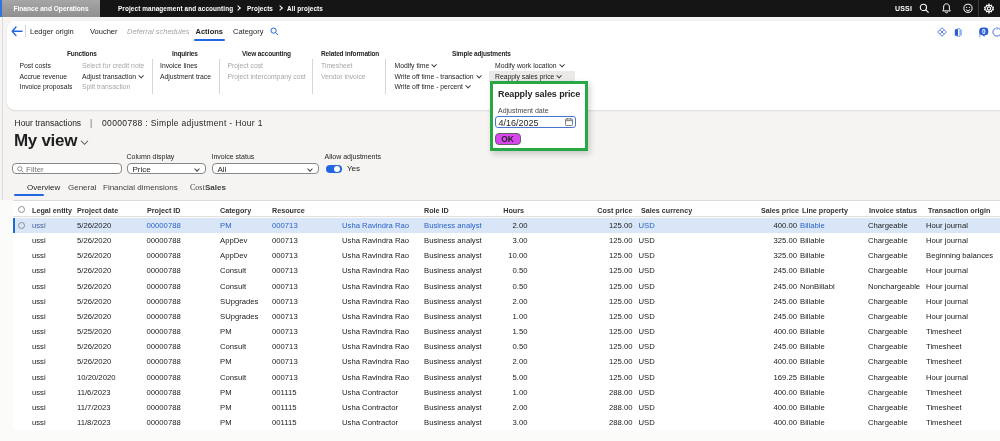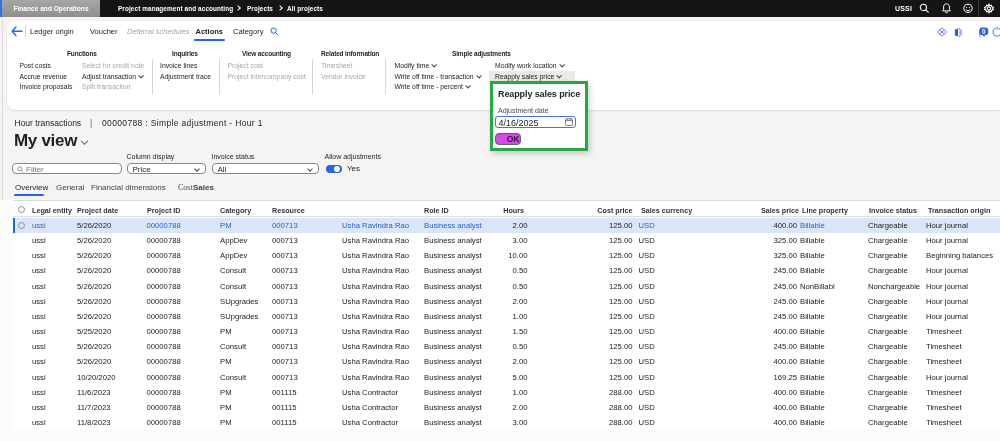--- a/index.html
+++ b/index.html
@@ -26,21 +26,21 @@
 
 #popup { left:490px; top:81px; width:98px; height:70px; background:#fff; border:3px solid #27a844; box-shadow:2px 3px 6px rgba(0,0,0,0.18); z-index:50; }
 
 #caption { left:14.5px; top:117.5px; font-size:8.5px; color:#242424; width:400px; height:10px; }
 #myview { left:14px; top:130.5px; font-size:17px; font-weight:bold; color:#1f1f1f; letter-spacing:-0.3px; }
 
 .lbl { position:absolute; font-size:7px; color:#242424; }
 .fld { position:absolute; top:162.5px; height:11.5px; background:#fff; border:1px solid #8a8886; border-radius:4px; font-size:8px; color:#1f1f1f; }
 .combochev { position:absolute; width:4px; height:4px; border:solid #444; border-width:0 0 1px 1px; transform:rotate(-45deg); }
 
-.ftab { position:absolute; top:183px; font-size:8px; color:#424242; }
+.ftab { position:absolute; top:183px; font-size:8px; color:#424242;margin-left:12px; }
 
 #grid { left:0px; top:200px; width:1000px; height:241px; background:#fbfbfa; }
 .hrow { position:absolute; left:13px; top:1px; width:987px; height:16px; background:#fff; border-bottom:1px solid #e1e0de; }
 .hcell { position:absolute; font-size:7.2px; font-weight:bold; color:#333; top:5px; white-space:nowrap; }
 .row { position:absolute; left:13px; width:987px; height:15.15px; background:#fff; }
 .cell { position:absolute; font-size:7.7px; color:#212121; top:3.5px; white-space:nowrap; }
 .rt { text-align:right; }
 .blue { color:#2b62c9; }
 .radio { position:absolute; left:4.5px; top:4px; width:7.5px; height:7.5px; border:1px solid #908e8c; border-radius:50%; background:transparent; }
 #selrow { background:#d8e6f8; }
@@ -161,21 +161,21 @@
   <div style="position:absolute;left:5px;top:23px;font-size:7px;color:#494949;white-space:nowrap;">Adjustment date</div>
   <div style="position:absolute;left:1.5px;top:31.5px;width:81px;height:12px;border:1.5px solid #4a74d2;border-radius:3px;background:#fff;">
     <div style="position:absolute;left:3px;top:1px;font-size:9px;color:#1f1f1f;">4/16/2025</div>
     <svg style="position:absolute;right:2px;top:1px;" width="8" height="8" viewBox="0 0 9 9">
         <rect x="0.5" y="1" width="8" height="7.5" rx="1" fill="none" stroke="#6a6a6a" stroke-width="1"></rect>
         <line x1="0.5" y1="3" x2="8.5" y2="3" stroke="#6a6a6a" stroke-width="1"></line>
         <line x1="2.5" y1="0" x2="2.5" y2="2" stroke="#6a6a6a" stroke-width="1"></line>
         <line x1="6.5" y1="0" x2="6.5" y2="2" stroke="#6a6a6a" stroke-width="1"></line>
       </svg>
   </div>
-  <div style="position:absolute;left:1.5px;top:48.5px;width:26px;height:12px;border:1px solid #616161;border-radius:4px;background:#d946ef;font-size:8.5px;font-weight:bold;color:#242424;text-align:right;line-height:10px;">OK</div>
+  <div style="position:absolute;left:1.5px;top:48.5px;width:26px;height:12px;border:1px solid #616161;border-radius:4px;background:#d946ef;font-size:8.5px;font-weight:bold;color:#242424;text-align:center;line-height:10px;">OK</div>
 </div>
 
 <div class="abs" id="caption">
     <span style="position:absolute;left:0;">Hour transactions</span>
     <span style="position:absolute;left:75.5px;color:#6a6a68;">|</span>
     <span style="position:absolute;left:87.5px;letter-spacing:0.35px;">00000788 : Simple adjustment - Hour 1</span>
   </div>
 <div class="abs" id="myview">My view<svg width="9" height="7" viewBox="0 0 10 8" style="margin-left:3px;">
       <path d="M1 2 L5 6 L9 2" stroke="#555" stroke-width="1.2" fill="none"></path>
     </svg></div>

